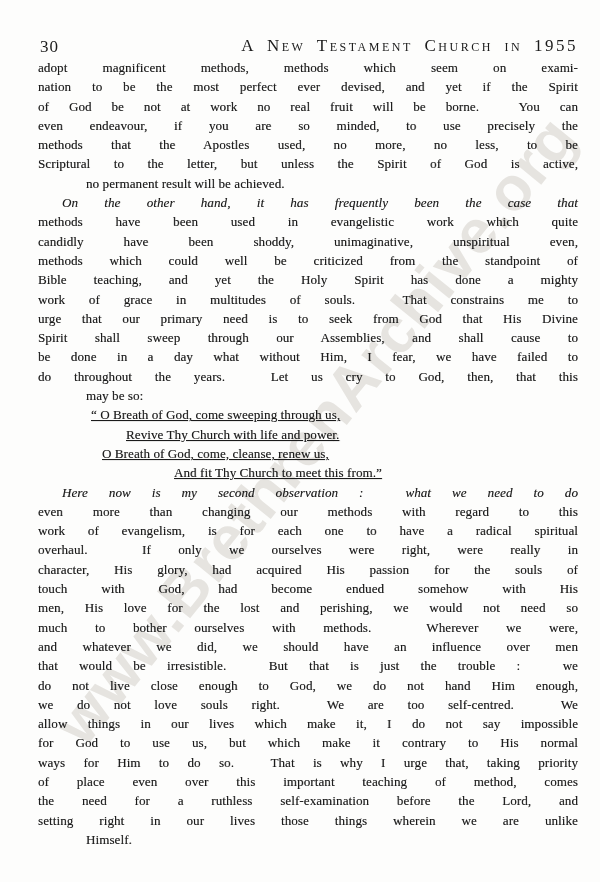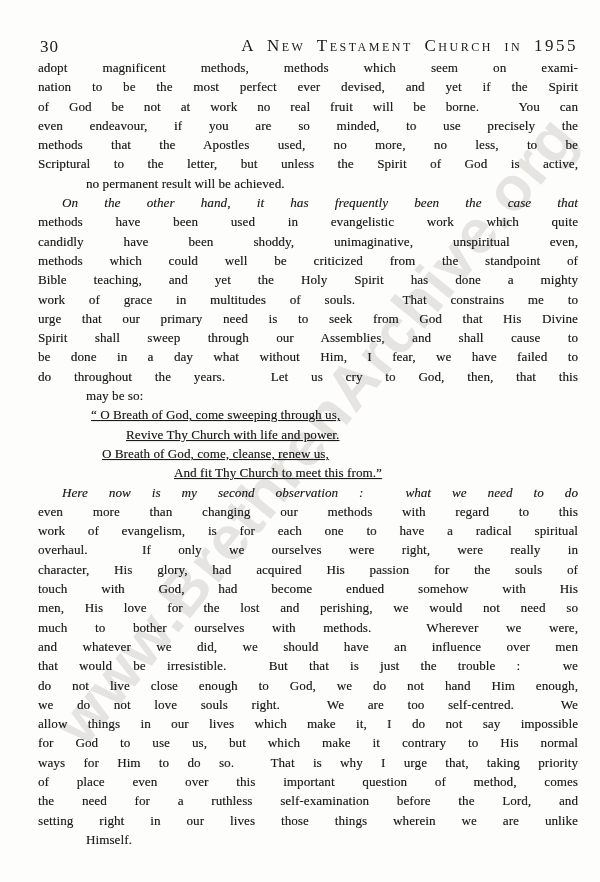--- a/index.html
+++ b/index.html
@@ -140,20 +140,20 @@
         <div class="line">touch with God, had become endued somehow with His</div>
         <div class="line">men, His love for the lost and perishing, we would not need so</div>
         <div class="line">much to bother ourselves with methods.  Wherever we were,</div>
         <div class="line">and whatever we did, we should have an influence over men</div>
         <div class="line">that would be irresistible.  But that is just the trouble :  we</div>
         <div class="line">do not live close enough to God, we do not hand Him enough,</div>
         <div class="line">we do not love souls right.  We are too self-centred.  We</div>
         <div class="line">allow things in our lives which make it, I do not say impossible</div>
         <div class="line">for God to use us, but which make it contrary to His normal</div>
         <div class="line">ways for Him to do so.  That is why I urge that, taking priority</div>
-        <div class="line">of place even over this important question of method, comes</div>
+        <div class="line">of place even over this important teaching of method, comes</div>
         <div class="line">the need for a ruthless self-examination before the Lord, and</div>
         <div class="line">setting right in our lives those things wherein we are unlike</div>
         <div class="line last">Himself.</div>
       </div>
   </div>
 
 </div>
 
 </body></html>

